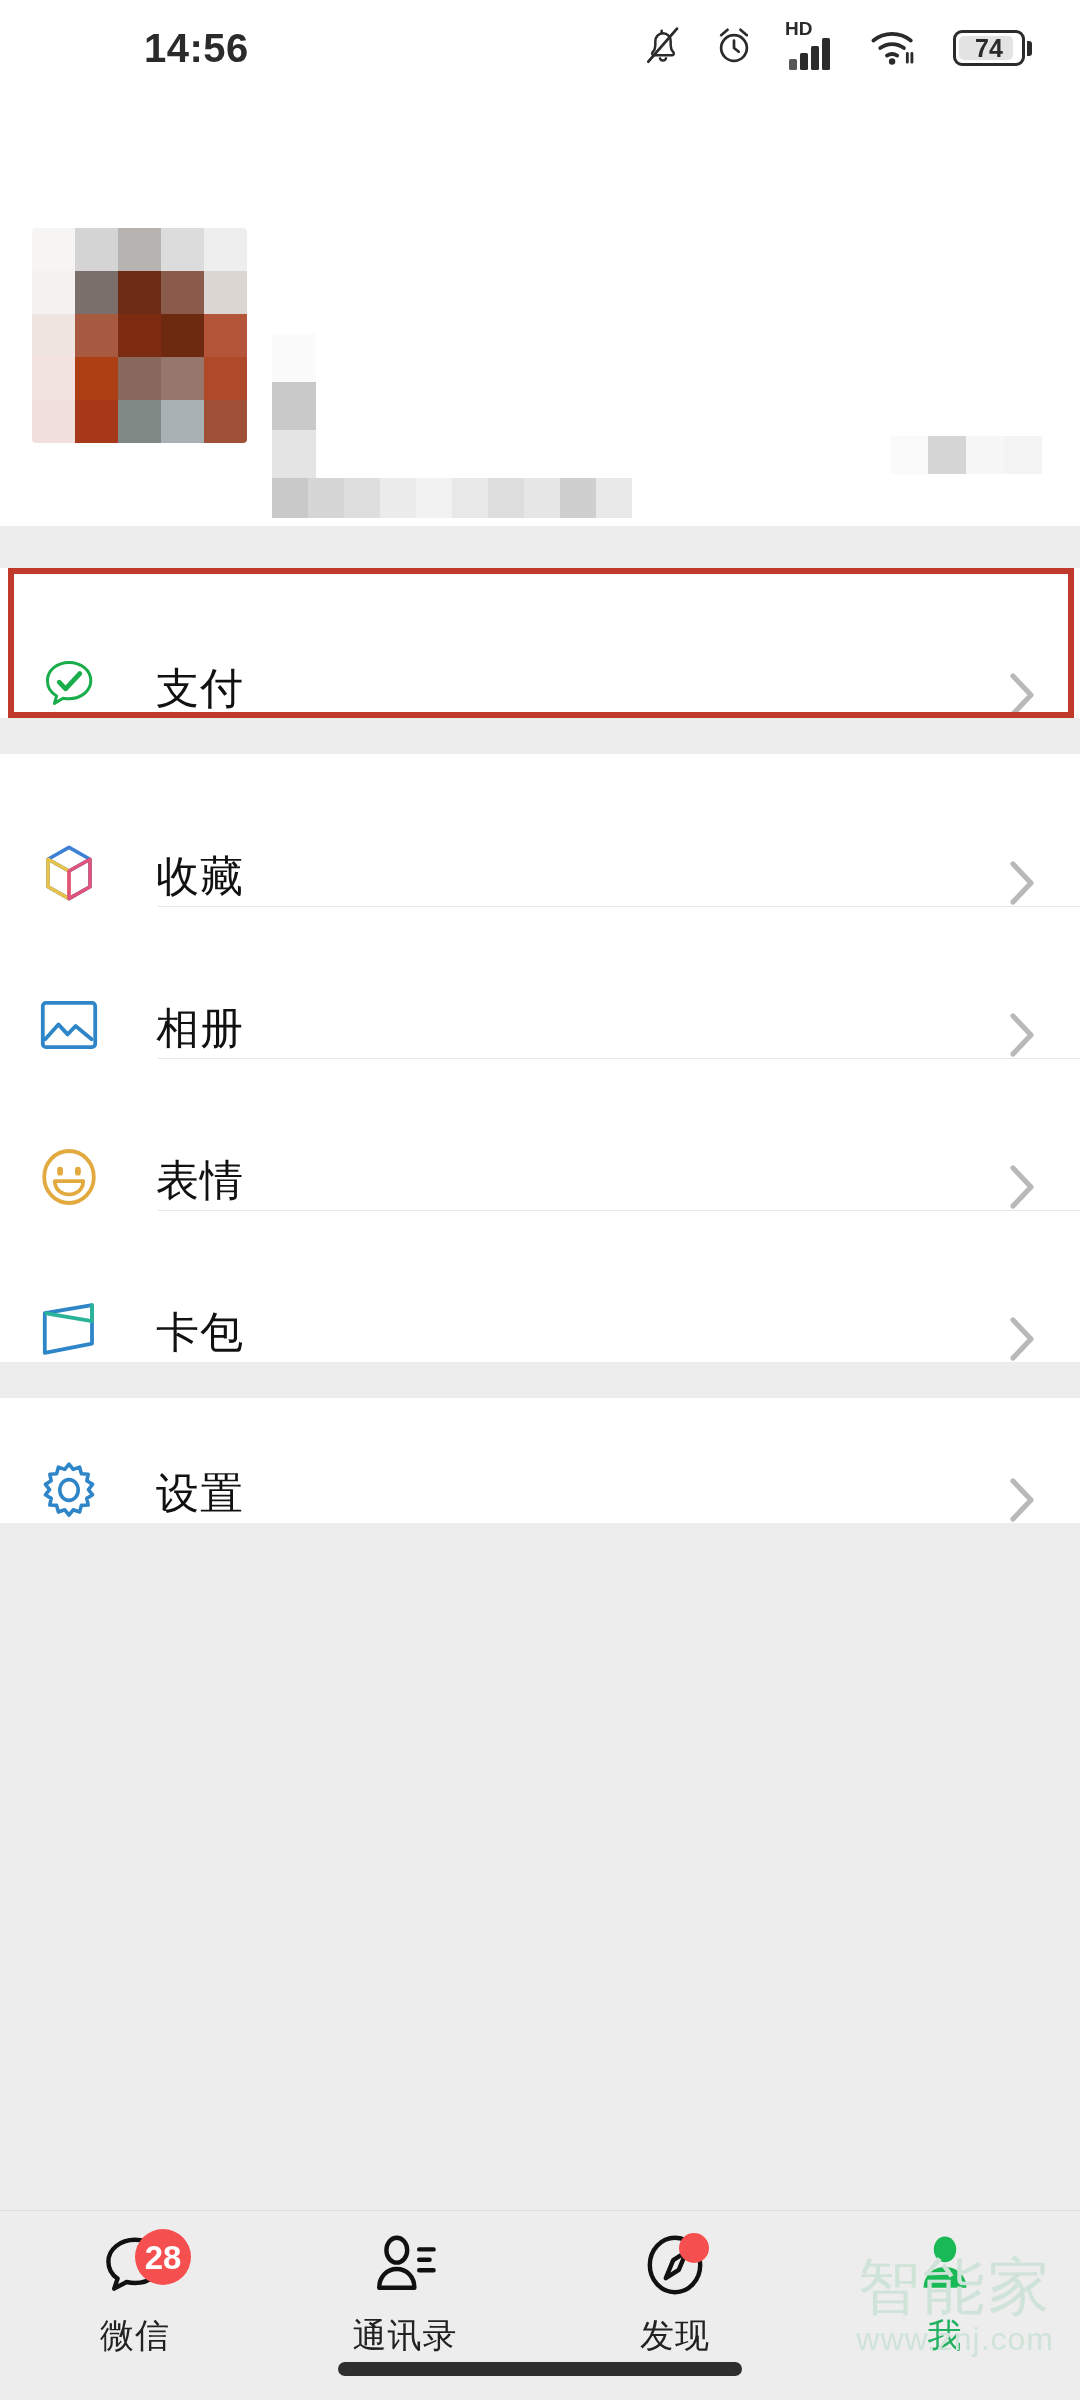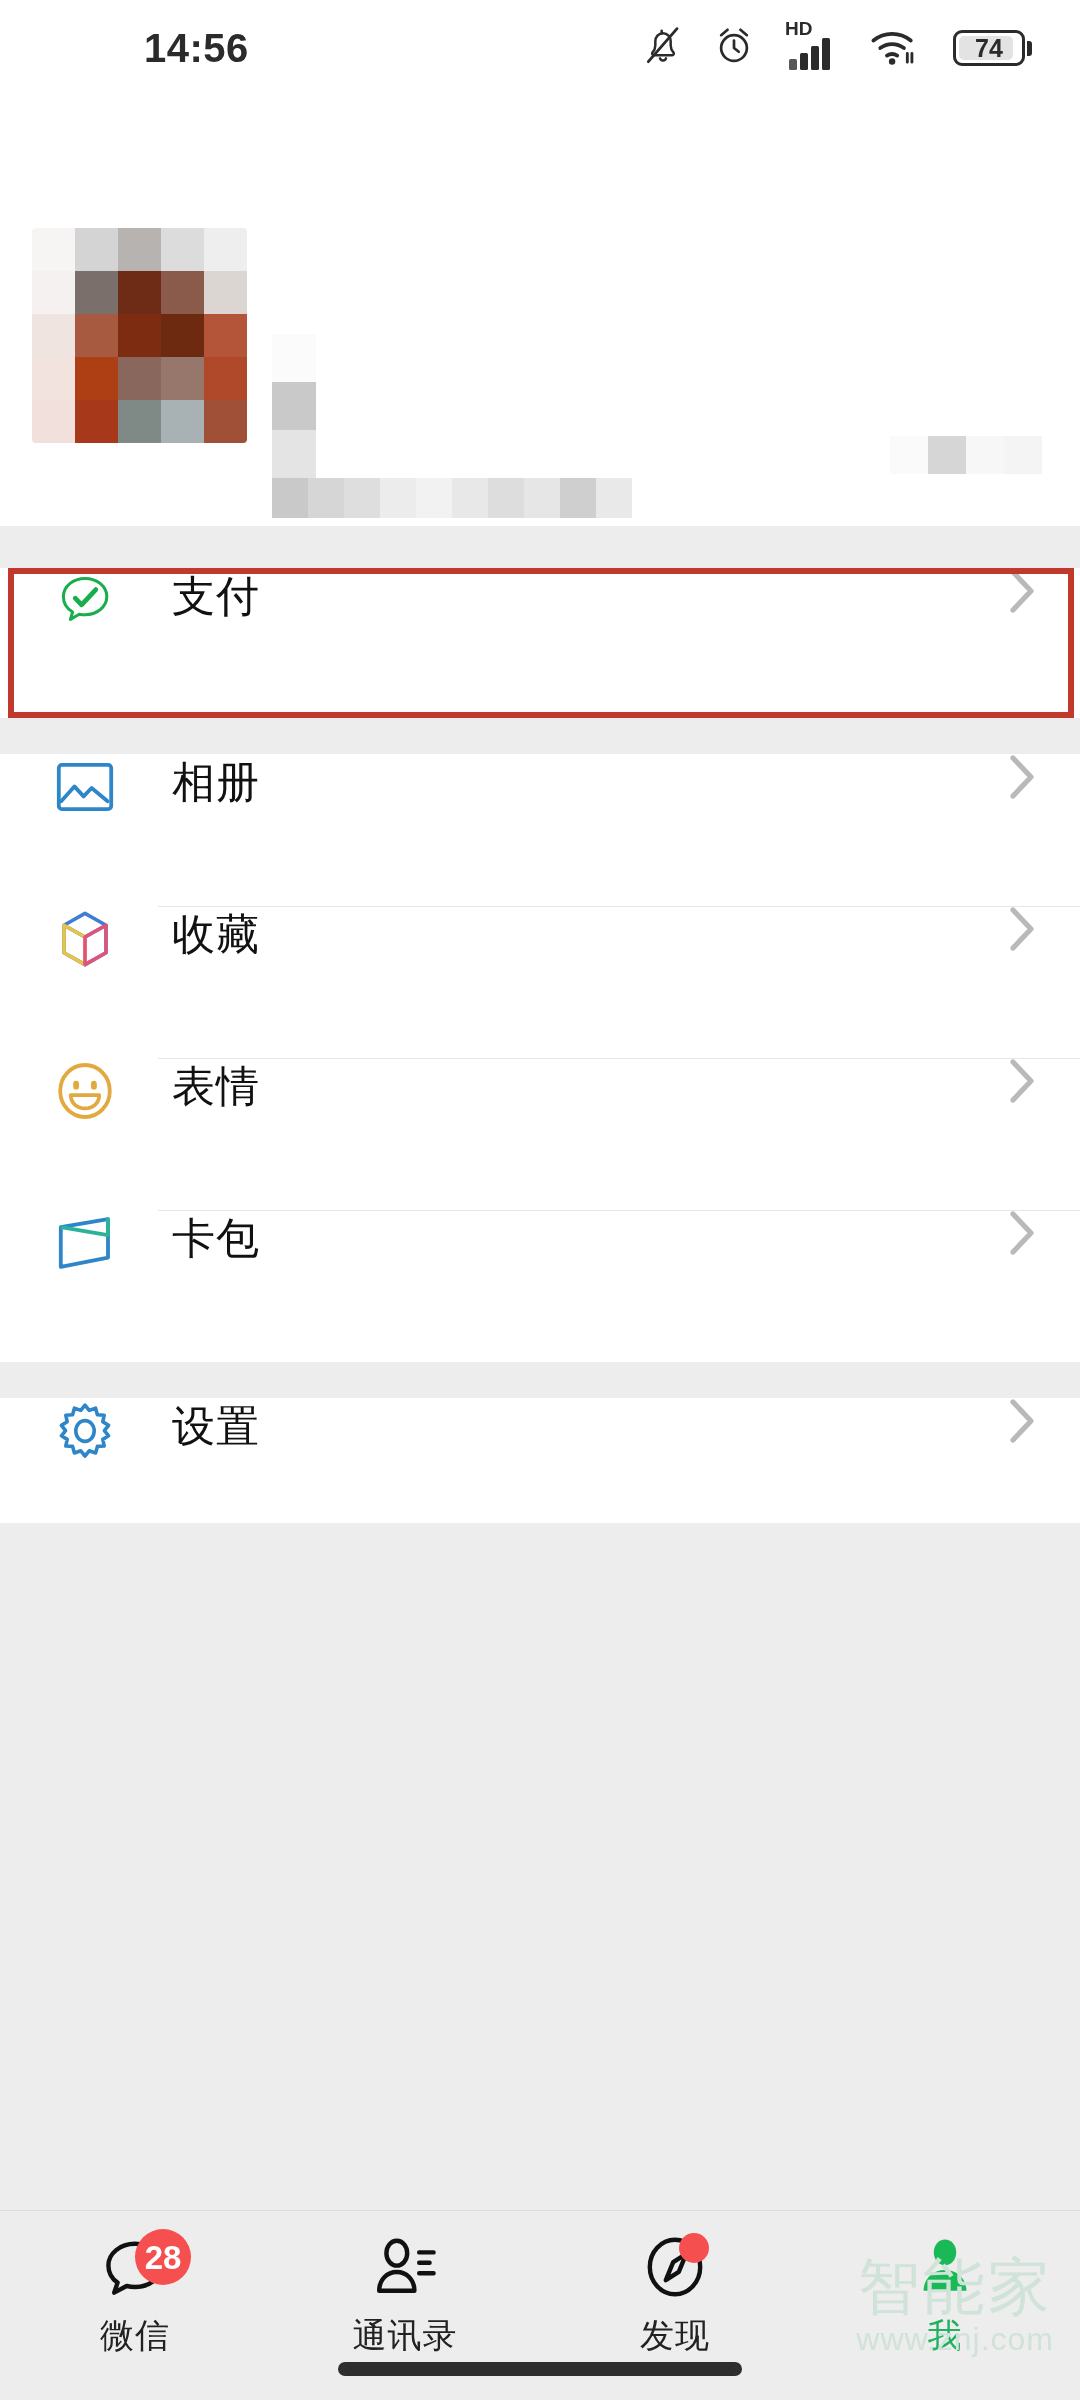--- a/index.html
+++ b/index.html
@@ -163,22 +163,22 @@
     position: absolute;
     left: 0;
     width: 1080px;
     background: #ffffff;
     box-sizing: border-box;
   }
   .row {
     position: relative;
     height: 152px;
     display: flex;
-    align-items: flex-start;
-    padding-left: 52px;
+    align-items: flex-end;
+    padding-left: 36px;
     padding-right: 38px;
     box-sizing: border-box;
   }
   .row + .row::before {
     content: "";
     position: absolute;
     left: 158px; right: 0; top: 0;
     height: 1px;
     background: #e6e6e6;
   }
@@ -245,21 +245,20 @@
     display: flex;
     flex-direction: column;
     align-items: center;
     padding-top: 22px;
   }
   .tab-icon-wrap {
     position: relative;
     width: 80px;
     height: 72px;
     display: flex;
-    align-items: center;
     justify-content: center;
   }
   .tab-label {
     margin-top: 8px;
     font-size: 34px;
     color: #222222;
     letter-spacing: 1px;
   }
   .tab-label.active { color: #22b160; }
   .badge-num {
@@ -463,43 +462,43 @@
 </div>
 
 <div class="annotation-box"></div>
 
 <div class="gap" style="top:718px;height:36px;"></div>
 
 <div class="card" style="top:754px;height:608px;">
 
   <div class="row">
     <span class="row-icon">
-      <svg width="62" height="54" viewBox="0 0 31 27">
-        <rect x="2.4" y="2.4" width="26.2" height="22.2" rx="1.6" fill="none" stroke="#2e86c8" stroke-width="1.9"></rect>
-        <path d="M3.6 20.6l6.6-7.4 4.6 5 4-4.2 8 6.6" fill="none" stroke="#2e86c8" stroke-width="1.9" stroke-linecap="round" stroke-linejoin="round"></path>
-      </svg>
-    </span>
-    <span class="row-label">相册</span>
-    <span class="chev">
-      <svg width="26" height="46" viewBox="0 0 13 23">
-          <path d="M2 2l9 9.5L2 21" fill="none" stroke="#b9b9b9" stroke-width="2.6" stroke-linecap="round" stroke-linejoin="round"></path>
-        </svg>
-    </span>
-  </div>
-
-  <div class="row">
-    <span class="row-icon">
       <svg width="62" height="64" viewBox="0 0 31 32">
         <path d="M15.5 3.2 26 9.1v13.8l-10.5 5.9L5 22.9V9.1z" fill="none" stroke="#3c7fd4" stroke-width="1.8" stroke-linejoin="round"></path>
         <path d="M5 9.1 15.5 15l10.5-5.9" fill="none" stroke="#3c7fd4" stroke-width="1.8" stroke-linejoin="round"></path>
         <path d="M5 9.1 15.5 15v13.8L5 22.9z" fill="none" stroke="#e8c34a" stroke-width="1.8" stroke-linejoin="round"></path>
         <path d="M26 9.1 15.5 15v13.8L26 22.9z" fill="none" stroke="#e0547c" stroke-width="1.8" stroke-linejoin="round"></path>
       </svg>
     </span>
     <span class="row-label">收藏</span>
+    <span class="chev">
+      <svg width="26" height="46" viewBox="0 0 13 23">
+          <path d="M2 2l9 9.5L2 21" fill="none" stroke="#b9b9b9" stroke-width="2.6" stroke-linecap="round" stroke-linejoin="round"></path>
+        </svg>
+    </span>
+  </div>
+
+  <div class="row">
+    <span class="row-icon">
+      <svg width="62" height="54" viewBox="0 0 31 27">
+        <rect x="2.4" y="2.4" width="26.2" height="22.2" rx="1.6" fill="none" stroke="#2e86c8" stroke-width="1.9"></rect>
+        <path d="M3.6 20.6l6.6-7.4 4.6 5 4-4.2 8 6.6" fill="none" stroke="#2e86c8" stroke-width="1.9" stroke-linecap="round" stroke-linejoin="round"></path>
+      </svg>
+    </span>
+    <span class="row-label">相册</span>
     <span class="chev">
       <svg width="26" height="46" viewBox="0 0 13 23">
           <path d="M2 2l9 9.5L2 21" fill="none" stroke="#b9b9b9" stroke-width="2.6" stroke-linecap="round" stroke-linejoin="round"></path>
         </svg>
     </span>
   </div>
 
   <div class="row">
     <span class="row-icon">
       <svg width="62" height="62" viewBox="0 0 31 31">

